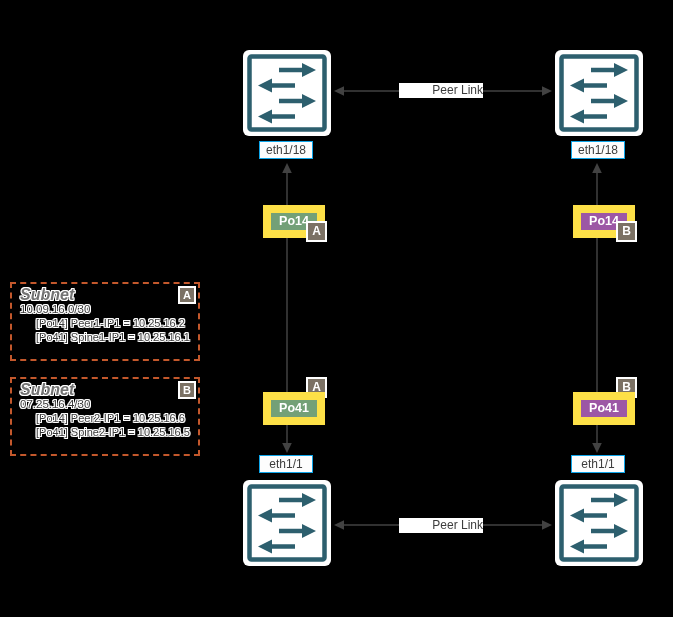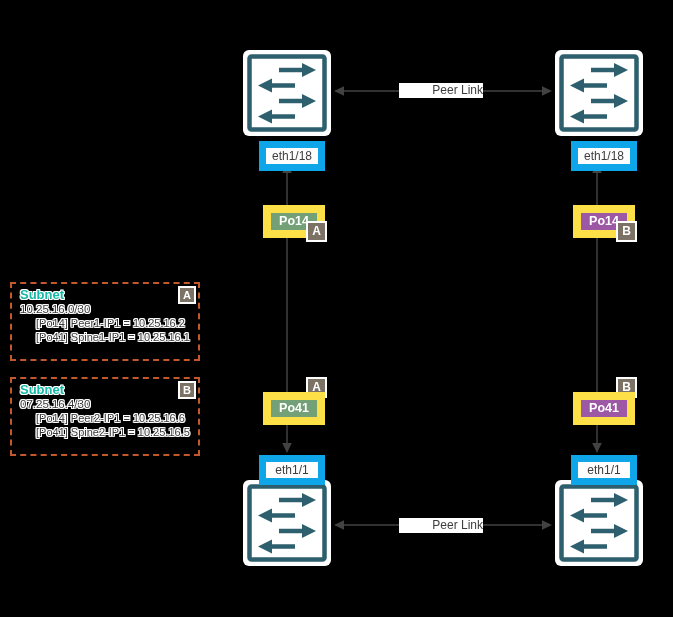--- a/index.html
+++ b/index.html
@@ -4,21 +4,21 @@
 <style>
   html,body{margin:0;padding:0;background:#000;}
   .canvas{
     position:relative;width:673px;height:617px;background:#000;overflow:hidden;
     font-family:"Liberation Sans",sans-serif;
   }
   .connectors{position:absolute;left:0;top:0;z-index:1;}
   .switch{position:absolute;width:88px;height:86px;z-index:2;}
   .port-label{
     position:absolute;z-index:2;width:52px;height:16px;line-height:16px;
-    background:#fdfdfd;border:7px solid #0ea5e9;color:#3d3d3d;
+    background:#fdfdfd;border:1px solid #0ea5e9;color:#3d3d3d;
     font-size:12px;text-align:center;white-space:nowrap;
   }
   .peerlink-label{
     position:absolute;z-index:2;width:84px;height:15px;line-height:15px;
     background:#fff;color:#3d3d3d;font-size:12px;text-align:right;
   }
   .po-badge{
     position:absolute;width:46px;height:17px;line-height:17px;border:8px solid #fde047;
     color:#fff;font-size:12.5px;font-weight:bold;text-align:center;
   }
@@ -32,21 +32,21 @@
     background:#7b7164;color:#fff;font-size:12px;font-weight:bold;text-align:center;
   }
   .subnet-box{
     position:absolute;left:10px;width:170px;height:69px;z-index:2;
     border:2px dashed #c3582c;padding:3px 8px;background:transparent;
   }
   .halo{
     text-shadow:-1px -1px 0 #fff,0 -1px 0 #fff,1px -1px 0 #fff,-1px 0 0 #fff,
                  1px 0 0 #fff,-1px 1px 0 #fff,0 1px 0 #fff,1px 1px 0 #fff;
   }
-  .subnet-title{color:#14b8a6;font-size:13px;font-weight:bold;line-height:15px;}
+  .subnet-title{color:#737373;font-size:16px;font-weight:bold;line-height:15px;font-style:italic;}
   .subnet-cidr{color:#3b3b3b;font-size:11.5px;line-height:14px;}
   .subnet-entry{color:#3b3b3b;font-size:11px;line-height:14px;margin-left:16px;white-space:nowrap;}
   .subnet-entry:first-of-type{margin-top:7px;}
   .subnet-zone{top:2px;right:2px;width:14px;height:14px;line-height:14px;font-size:11px;}
 </style>
 </head>
 <body>
 
 <div class="canvas">
 
@@ -160,21 +160,21 @@
   <div class="zone-badge z-front" style="left:616px;top:221px">B</div>
 
   <div class="zone-badge z-back" style="left:306px;top:377px">A</div>
   <div class="po-badge po-green z-mid" style="left:263px;top:392px">Po41</div>
 
   <div class="zone-badge z-back" style="left:616px;top:377px">B</div>
   <div class="po-badge po-purple z-mid" style="left:573px;top:392px">Po41</div>
 
   <div class="subnet-box" style="top:282px">
     <div class="subnet-title halo">Subnet</div>
-    <div class="subnet-cidr halo">10.25.16.0/30</div>
+    <div class="subnet-cidr halo">10.09.16.0/30</div>
     <div class="subnet-entry halo">[Po14] Peer1-IP1 = 10.25.16.2</div>
     <div class="subnet-entry halo">[Po41] Spine1-IP1 = 10.25.16.1</div>
     <div class="zone-badge subnet-zone">A</div>
   </div>
 
   <div class="subnet-box" style="top:377px">
     <div class="subnet-title halo">Subnet</div>
     <div class="subnet-cidr halo">07.25.16.4/30</div>
     <div class="subnet-entry halo">[Po14] Peer2-IP1 = 10.25.16.6</div>
     <div class="subnet-entry halo">[Po41] Spine2-IP1 = 10.25.16.5</div>

